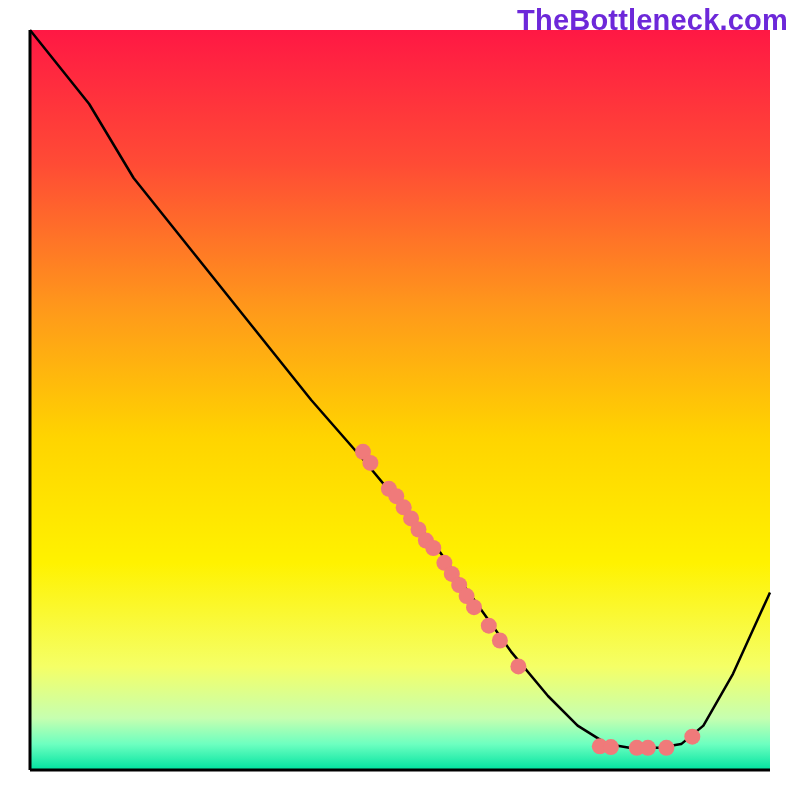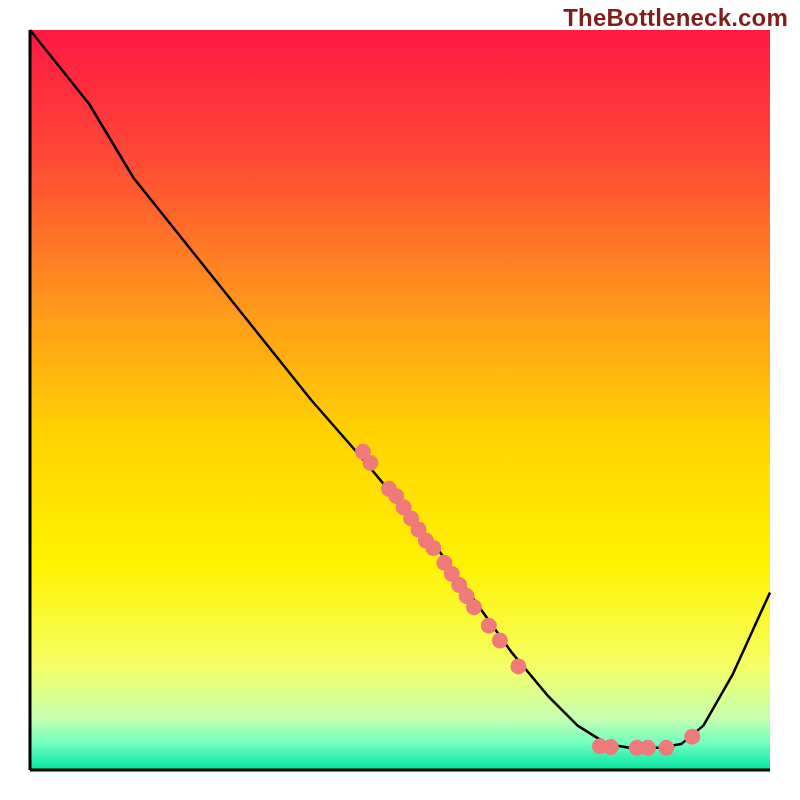--- a/index.html
+++ b/index.html
@@ -12,23 +12,23 @@
   }
   .chart-container {
     position: relative;
     width: 800px;
     height: 800px;
   }
   .watermark {
     position: absolute;
     top: 4px;
     right: 12px;
-    font-size: 24px;
+    font-size: 29px;
     font-weight: 600;
-    color: #7f1d1d;
+    color: #6d28d9;
     letter-spacing: 0.2px;
     z-index: 20;
   }
   svg {
     display: block;
   }
 </style>
 </head>
 <body>
 

